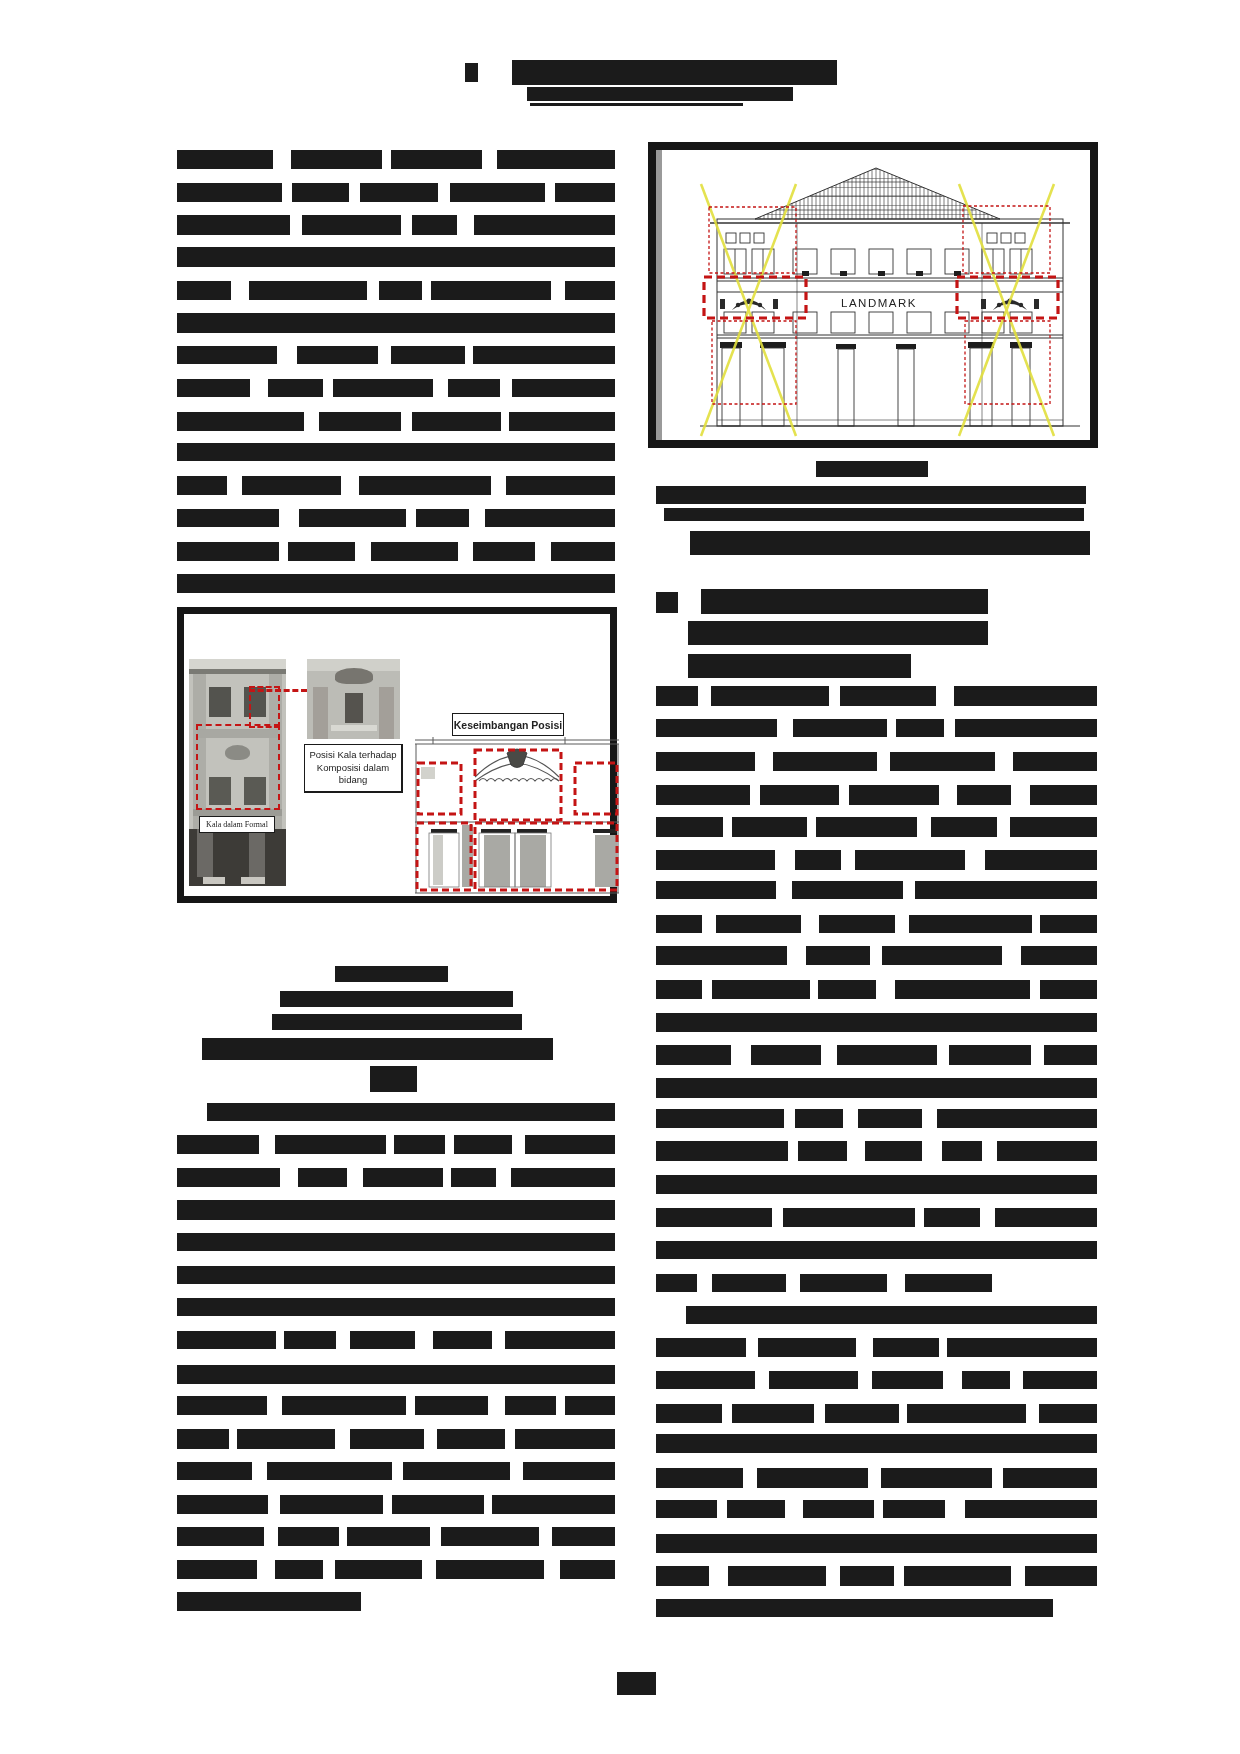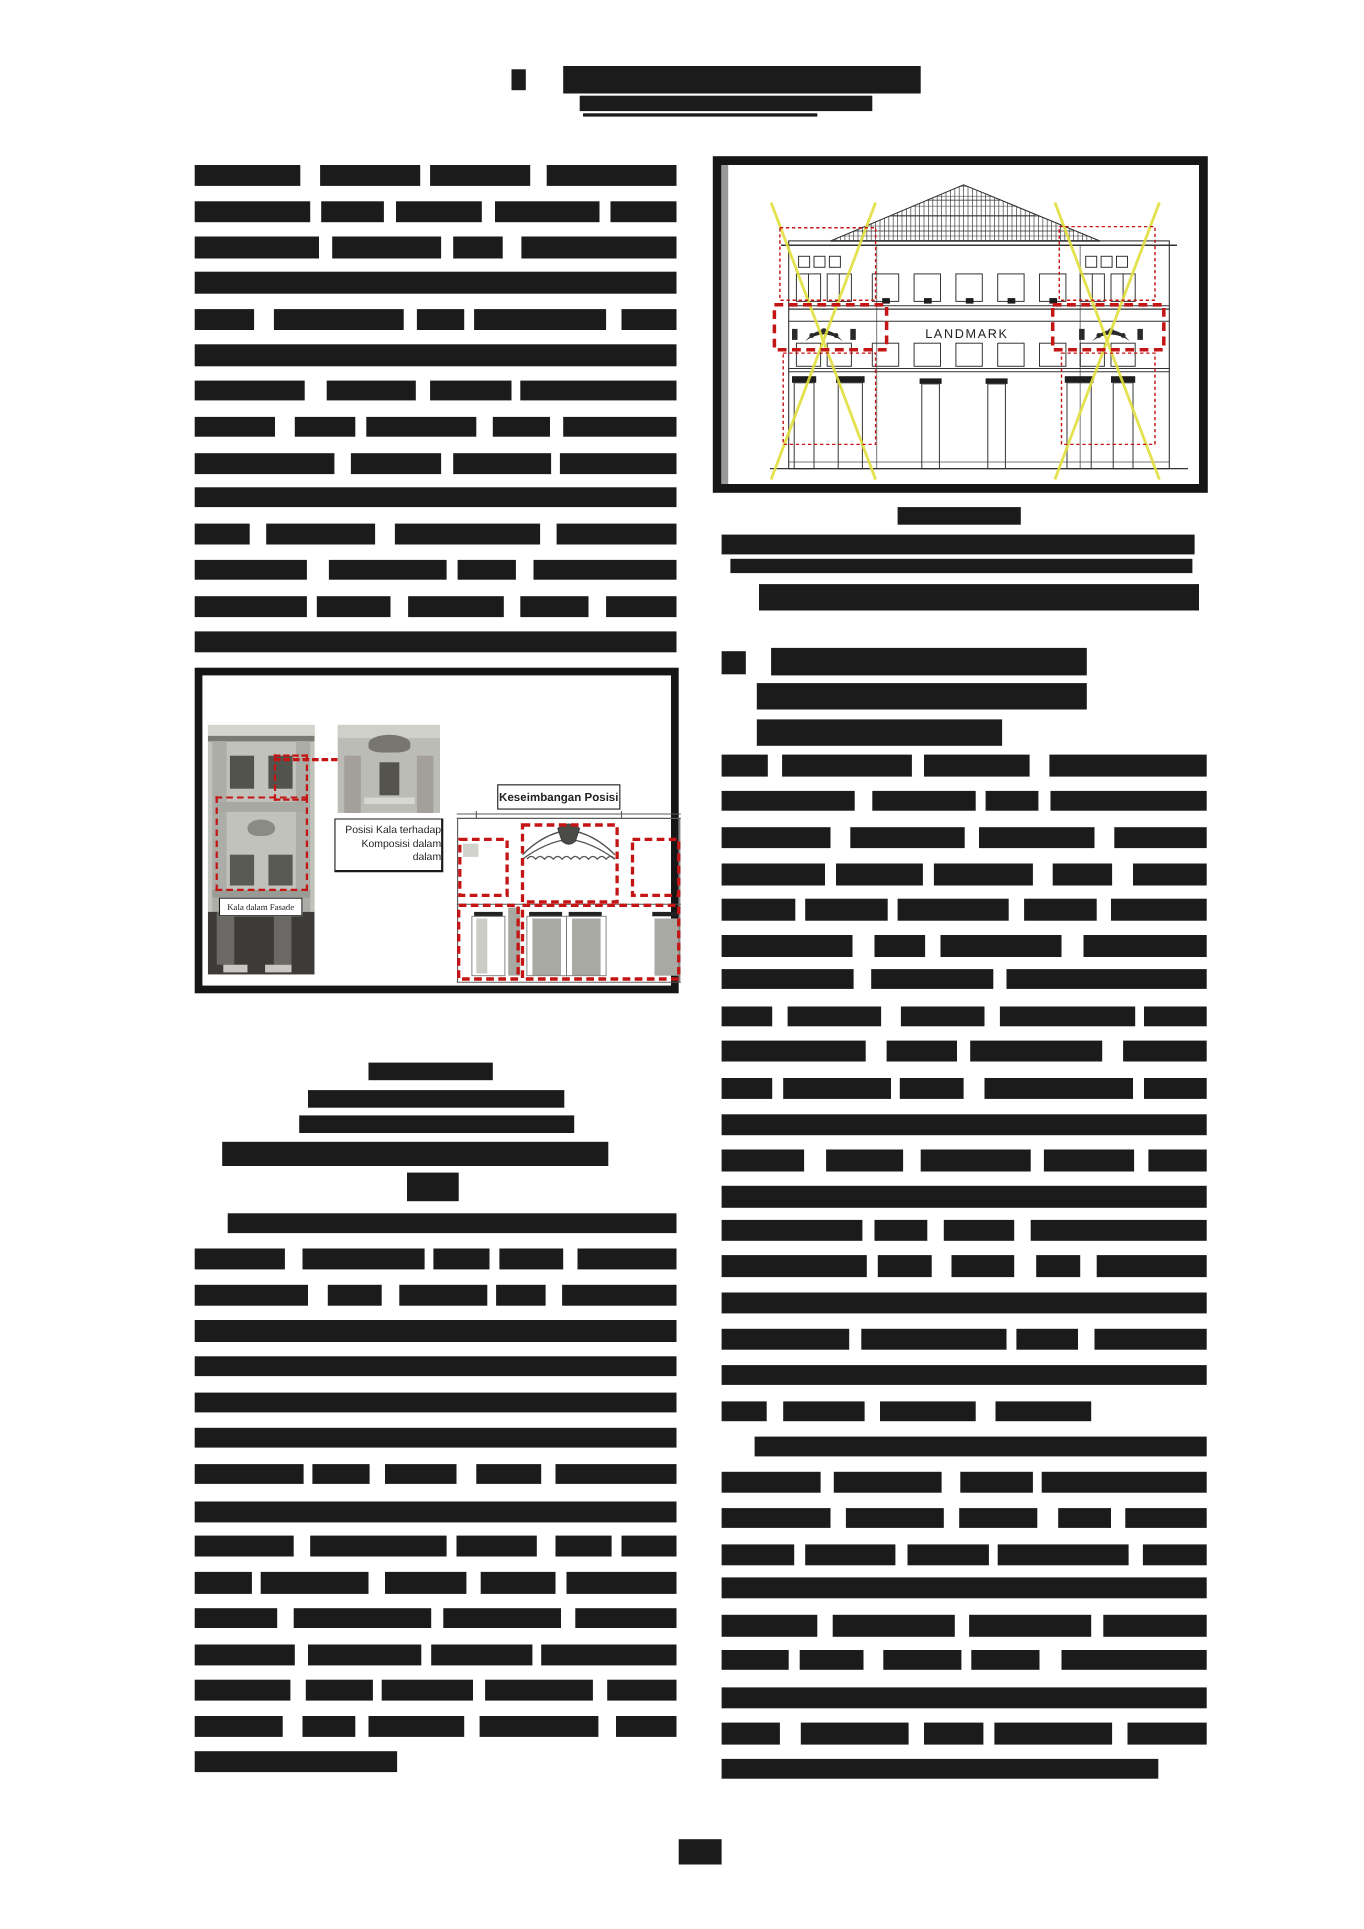--- a/index.html
+++ b/index.html
@@ -40,40 +40,40 @@
       <div class="pp" style="left:55px;top:118px;width:22px;height:28px;background:#5a5a54;"></div>
       <div class="pp" style="left:4px;top:150px;width:89px;height:7px;background:#9b9b95;"></div>
       <div class="pp" style="left:0;top:170px;width:97px;height:57px;background:#3d3b37;"></div>
       <div class="pp" style="left:8px;top:170px;width:16px;height:48px;background:#6b6965;"></div>
       <div class="pp" style="left:60px;top:170px;width:16px;height:48px;background:#6b6965;"></div>
       <div class="pp" style="left:14px;top:218px;width:22px;height:7px;background:#c9c7c1;"></div>
       <div class="pp" style="left:52px;top:218px;width:24px;height:7px;background:#c9c7c1;"></div>
       <div class="reddash" style="left:7px;top:65px;width:84px;height:86px;"></div>
       <div class="reddash" style="left:60px;top:27px;width:31px;height:42px;"></div>
       <div class="labelbox" style="left:10px;top:157px;width:76px;height:17px;font-family:'Liberation Serif',serif;font-size:8px;">
-        <span>Kala dalam Fasade</span>
+        <span>Kala dalam Formal</span>
       </div>
     </div>
 
     <div style="position:absolute;left:65px;top:75px;width:58px;height:0;border-top:3px dashed #c41414;"></div>
 
     <div class="photo" style="left:123px;top:45px;width:93px;height:80px;background:#bcbcb6;">
       <div class="pp" style="left:0;top:0;width:93px;height:12px;background:#d0d0ca;"></div>
       <div class="pp" style="left:28px;top:9px;width:38px;height:16px;background:#77756f;border-radius:50% 50% 30% 30%;"></div>
       <div class="pp" style="left:6px;top:28px;width:15px;height:52px;background:#a39f99;"></div>
       <div class="pp" style="left:72px;top:28px;width:15px;height:52px;background:#a39f99;"></div>
       <div class="pp" style="left:38px;top:34px;width:18px;height:30px;background:#55534e;"></div>
       <div class="pp" style="left:24px;top:66px;width:46px;height:6px;background:#d8d8d2;"></div>
     </div>
 
     <div class="labelbox" style="left:120px;top:130px;width:99px;height:49px;border-right-width:2px;border-bottom-width:2px;
-                font-size:9.5px;line-height:1.32;flex-direction:column;align-items:flex-end;">
+                font-size:9.5px;line-height:1.32;flex-direction:column;">
       <span>Posisi Kala terhadap</span>
       <span>Komposisi dalam</span>
-      <span>dalam</span>
+      <span>bidang</span>
     </div>
 
     <div class="labelbox" style="left:268px;top:99px;width:112px;height:23px;border-width:1.5px;font-size:10.5px;font-weight:600;">
       <span>Keseimbangan Posisi</span>
     </div>
 
     <svg class="svgabs" style="left:231px;top:123px;" width="204" height="168" viewBox="0 0 204 168">
       <g stroke="#5a5a5a" stroke-width="1" fill="none">
         <line x1="0" y1="3" x2="204" y2="3"></line>
         <line x1="0" y1="7" x2="204" y2="7"></line>

